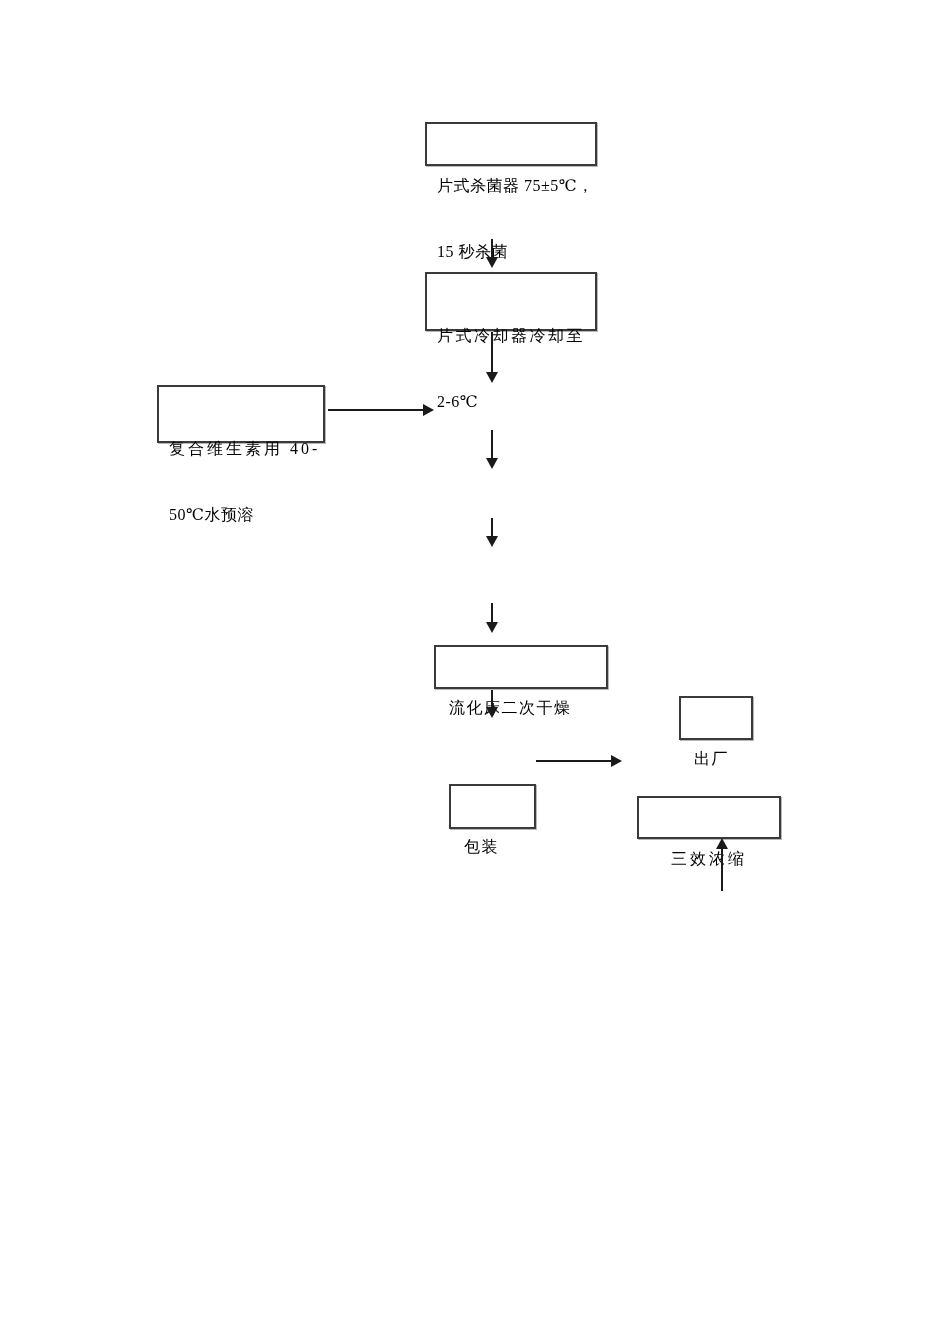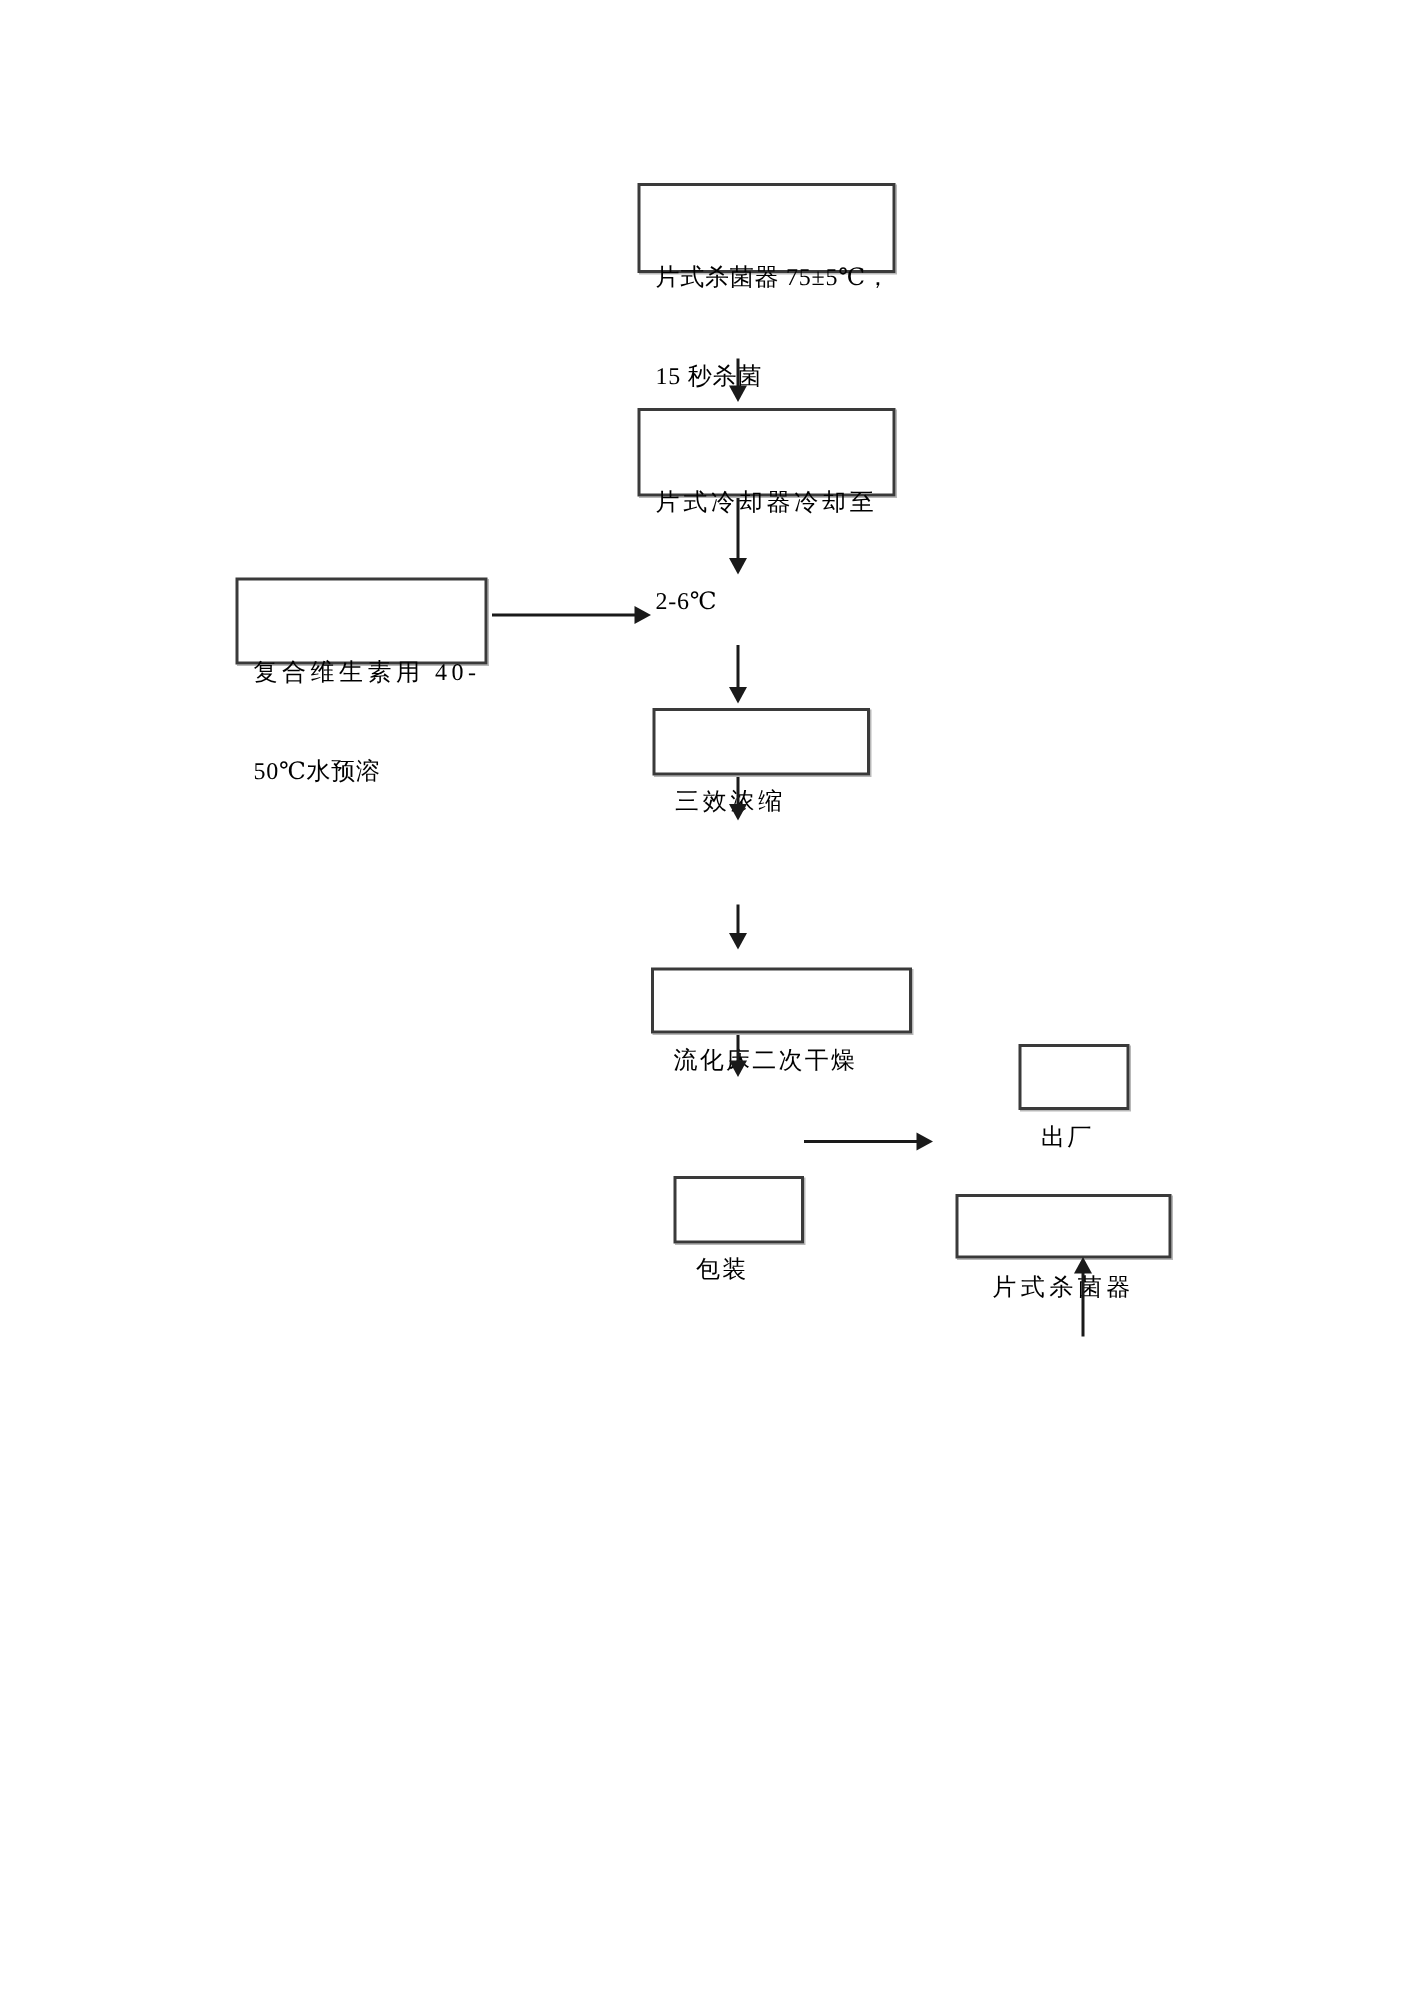--- a/index.html
+++ b/index.html
@@ -33,21 +33,21 @@
 
   .multiline { padding: 7px 4px 0 10px; }
   .singleline { padding: 6px 4px 0 13px; }
   .centered   { padding: 6px 0 0 0; text-align: center; }
 
   .ls05 { letter-spacing: 0.5px; }
   .ls2  { letter-spacing: 2px; }
   .ls25 { letter-spacing: 2.5px; }
   .ls3  { letter-spacing: 3px; }
 
-  #node-sterilizer    { left: 425px; top: 122px; width: 172px; height: 60px; }
+  #node-sterilizer    { left: 425px; top: 122px; width: 172px; height: 44px; }
   #node-cooler        { left: 425px; top: 272px; width: 172px; height: 59px; }
   #node-vitamin       { left: 157px; top: 385px; width: 168px; height: 58px; }
   #node-storage       { left: 441px; top: 385px; width: 144px; height: 44px; }
   #node-concentration { left: 435px; top: 472px; width: 145px; height: 45px; }
   #node-spray         { left: 435px; top: 559px; width: 144px; height: 43px; }
   #node-fluidbed      { left: 434px; top: 645px; width: 174px; height: 44px; }
   #node-shipping      { left: 679px; top: 696px; width: 74px;  height: 44px; }
   #node-packaging     { left: 449px; top: 784px; width: 87px;  height: 45px; }
   #node-inspection    { left: 637px; top: 796px; width: 144px; height: 43px; }
 
@@ -106,39 +106,36 @@
     <span class="line ls25">片式冷却器冷却至</span>
     <span class="line ls05">2-6℃</span>
   </div>
 
   <div class="node multiline" id="node-vitamin">
     <span class="line ls3">复合维生素用 40-</span>
     <span class="line ls05">50℃水预溶</span>
   </div>
 
 
-  <div class="node singleline ls25" id="node-concentration">
-    <span class="line">三效浓缩</span>
-  </div>
 
 
   <div class="node singleline" id="node-fluidbed">
     <span class="line">流化床二次干燥</span>
   </div>
 
   <div class="node singleline" id="node-shipping">
     <span class="line">出厂</span>
   </div>
 
   <div class="node singleline" id="node-packaging">
     <span class="line">包装</span>
   </div>
 
   <div class="node centered ls3" id="node-inspection">
-    <span class="line">片式杀菌器</span>
+    <span class="line">三效浓缩</span>
   </div>
 
   <div class="varrow down" id="arrow-a">
     <div class="shaft"></div>
     <div class="head"></div>
   </div>
 
   <div class="varrow down" id="arrow-b">
     <div class="shaft"></div>
     <div class="head"></div>

